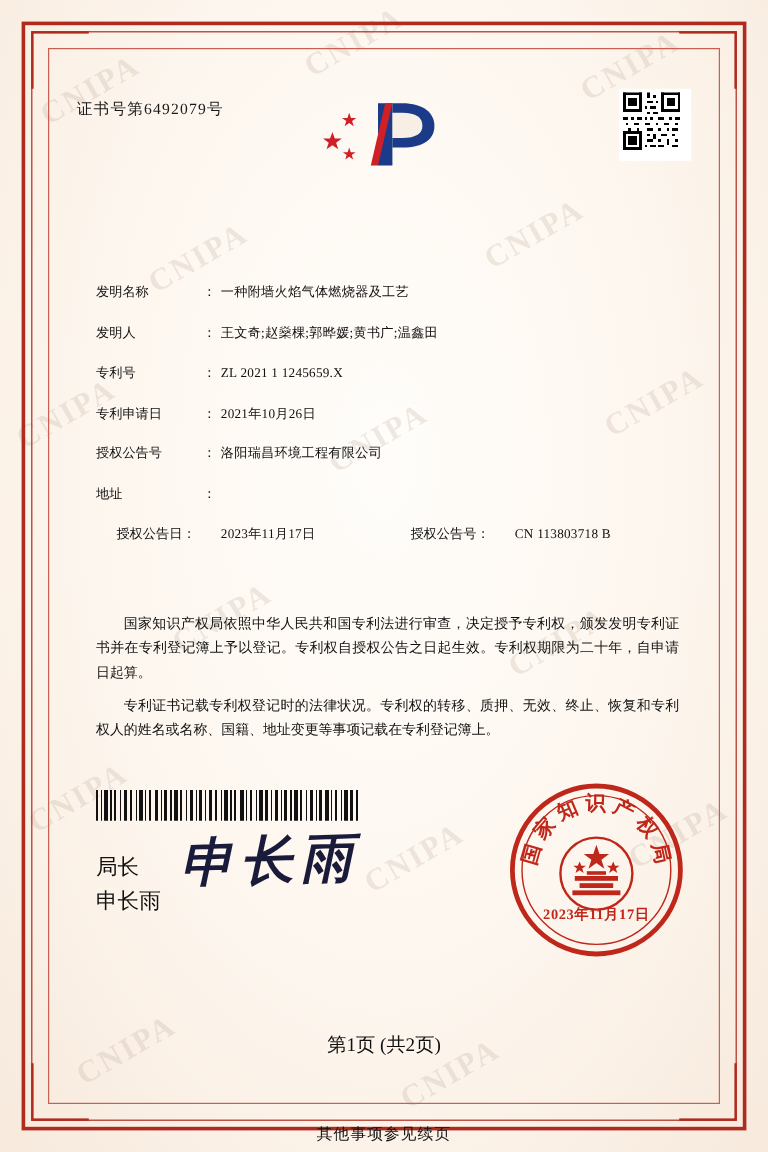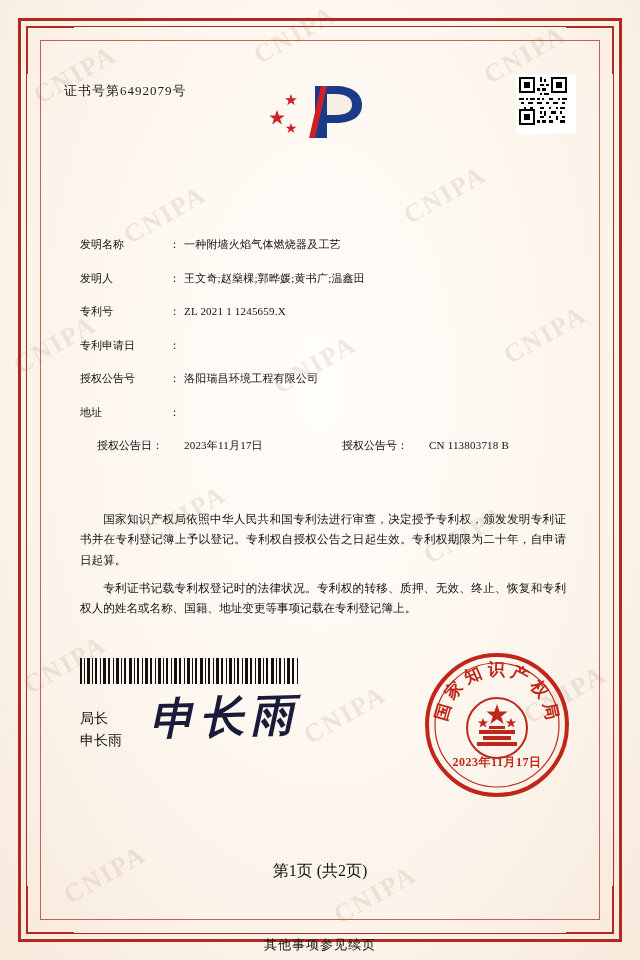--- a/index.html
+++ b/index.html
@@ -184,22 +184,22 @@
     top: 618px;
     width: 220px;
     height: 26px;
   }
 
   
   .sig-block {
     position: absolute;
     left: 40px;
     top: 668px;
-    font-family: Liberation Serif, serif;
-    font-size: 14px;
+    font-family: Liberation Sans, sans-serif;
+    font-size: 18px;
     line-height: 1.6;
     color: #111;
   }
   .sig-script {
     position: absolute;
     left: 110px;
     top: 648px;
     font-family: "Liberation Serif", serif;
     font-size: 44px;
     font-style: italic;
@@ -391,20 +391,21 @@
           <span class="colon">：</span>
         </div>
         <div class="val">ZL 2021 1 1245659.X</div>
       </div>
 
       <div class="row">
         <div class="lbl">
           <span>专利申请日</span>
           <span class="colon">：</span>
         </div>
+        <div class="val">2021年10月26日</div>
       </div>
 
       <div class="row">
         <div class="lbl">
           <span>授权公告号</span>
           <span class="colon">：</span>
         </div>
         <div class="val">洛阳瑞昌环境工程有限公司</div>
       </div>
 

